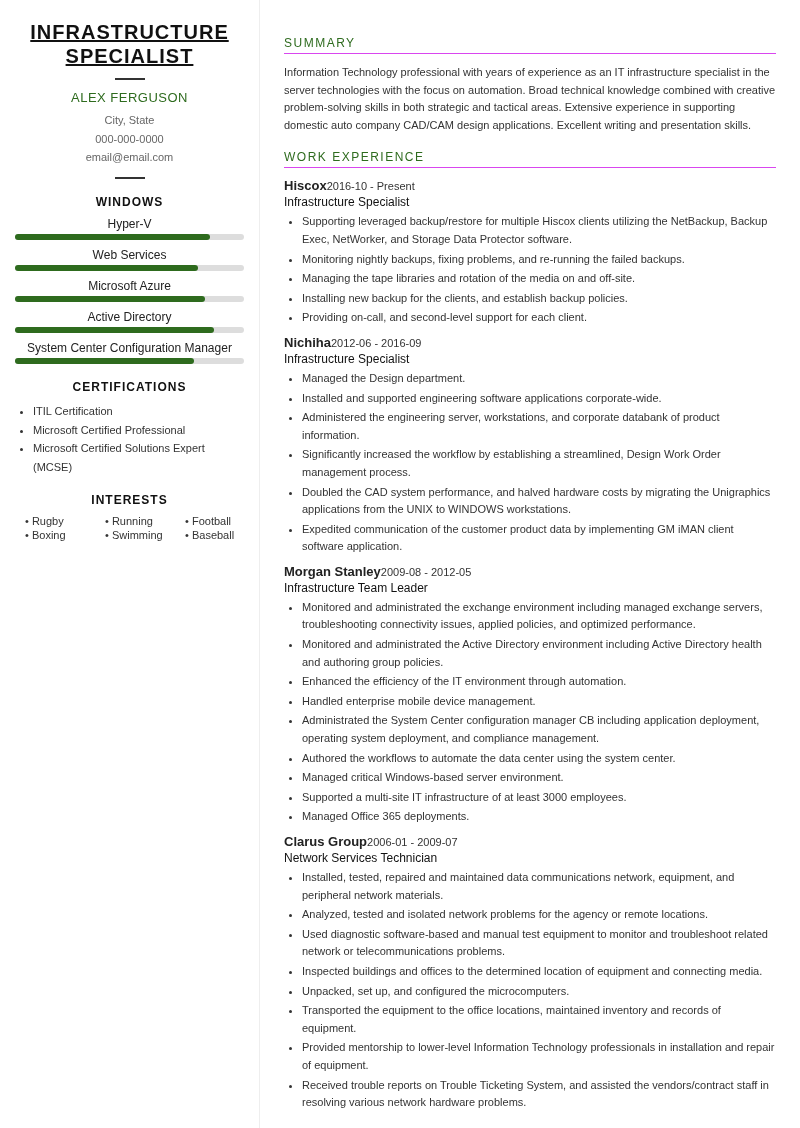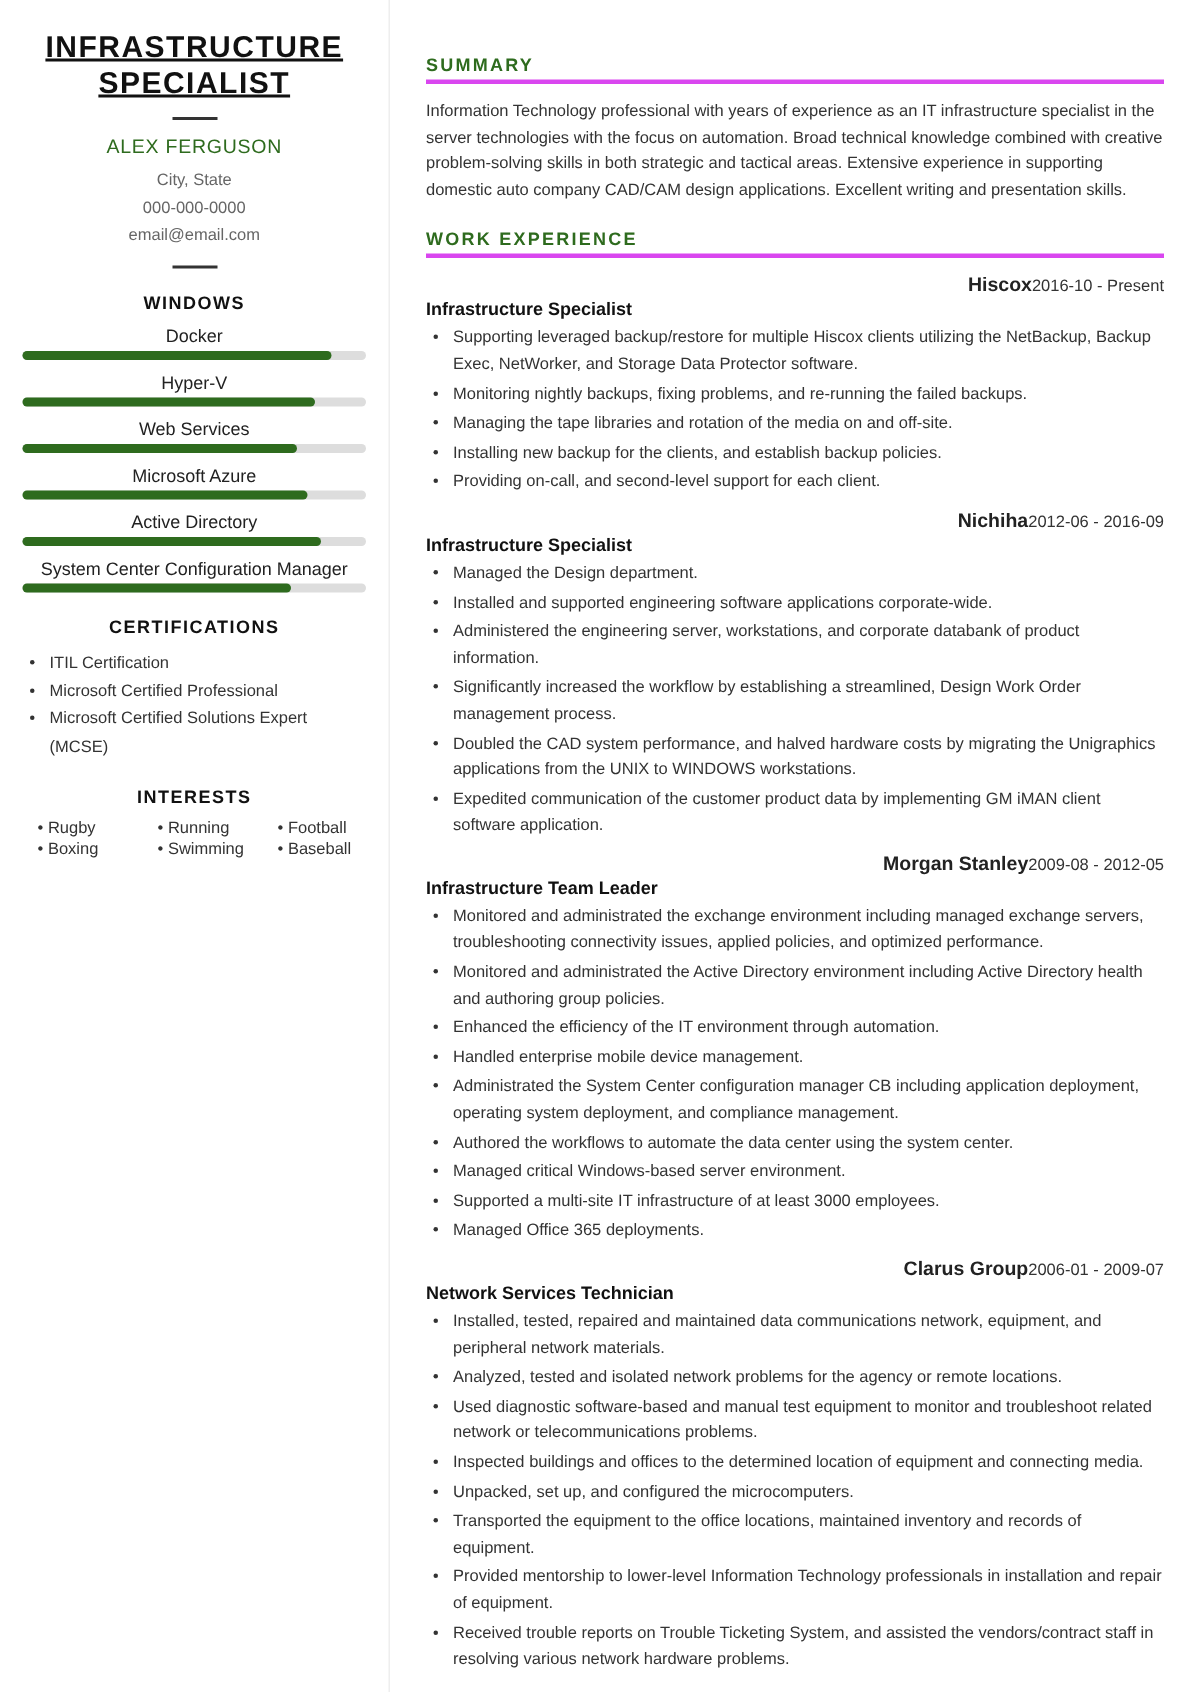--- a/index.html
+++ b/index.html
@@ -117,56 +117,56 @@
     }
 
     
     .main {
       flex: 1;
       padding: 20px 24px;
     }
 
     .section-title {
       font-size: 12px;
-      font-weight: bold;
+      font-weight: normal;
       letter-spacing: 1.5px;
       color: #2e6b1e;
       text-transform: uppercase;
-      border-bottom: 3px solid #d946ef;
+      border-bottom: 1px solid #d946ef;
       padding-bottom: 3px;
       margin-bottom: 10px;
       margin-top: 16px;
     }
 
     .summary-text {
       font-size: 11px;
       color: #333;
       line-height: 1.6;
     }
 
     .job-header {
       display: flex;
-      justify-content: flex-end;
+      justify-content: flex-start;
       align-items: baseline;
       margin-top: 8px;
     }
 
     .company-name {
       font-weight: bold;
       font-size: 13px;
       color: #222;
     }
 
     .job-dates {
       font-size: 11px;
       color: #333;
     }
 
     .job-title {
-      font-weight: bold;
+      font-weight: normal;
       font-size: 12px;
       color: #111;
       margin-top: 2px;
       margin-bottom: 4px;
     }
 
     .job-bullets {
       list-style: disc;
       padding-left: 18px;
       font-size: 11px;
@@ -190,26 +190,20 @@
     <div>City, State</div>
     <div>000-000-0000</div>
     <div>email@email.com</div>
   </div>
 
   <div class="sidebar-divider"></div>
 
   <div class="sidebar-section-title">WINDOWS</div>
 
   <div id="skills-container">
-      <div>
-      <div class="skill-item">Docker</div>
-      <div class="skill-bar-bg">
-        <div class="skill-bar-fill" style="width:90%"></div>
-      </div>
-    </div>
       <div>
       <div class="skill-item">Hyper-V</div>
       <div class="skill-bar-bg">
         <div class="skill-bar-fill" style="width:85%"></div>
       </div>
     </div>
       <div>
       <div class="skill-item">Web Services</div>
       <div class="skill-bar-bg">
         <div class="skill-bar-fill" style="width:80%"></div>

